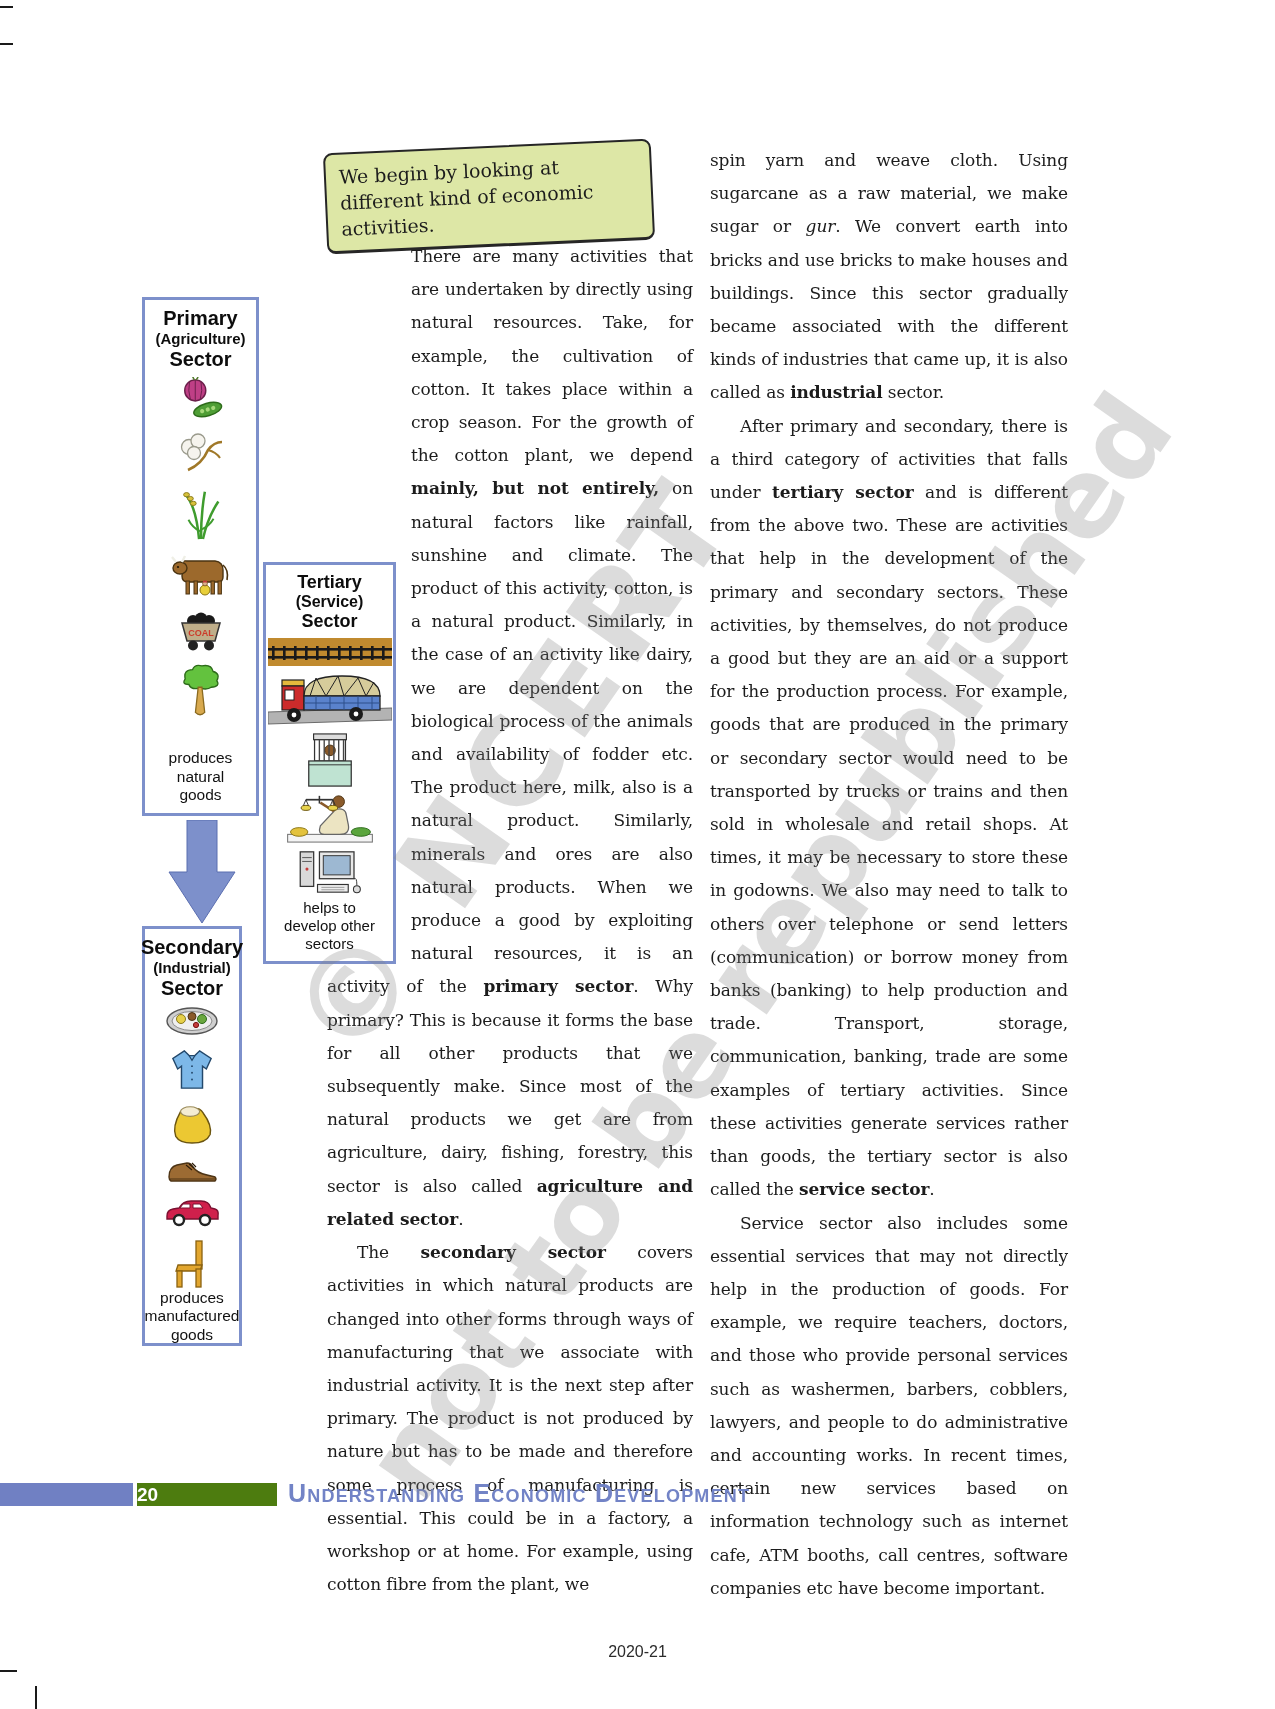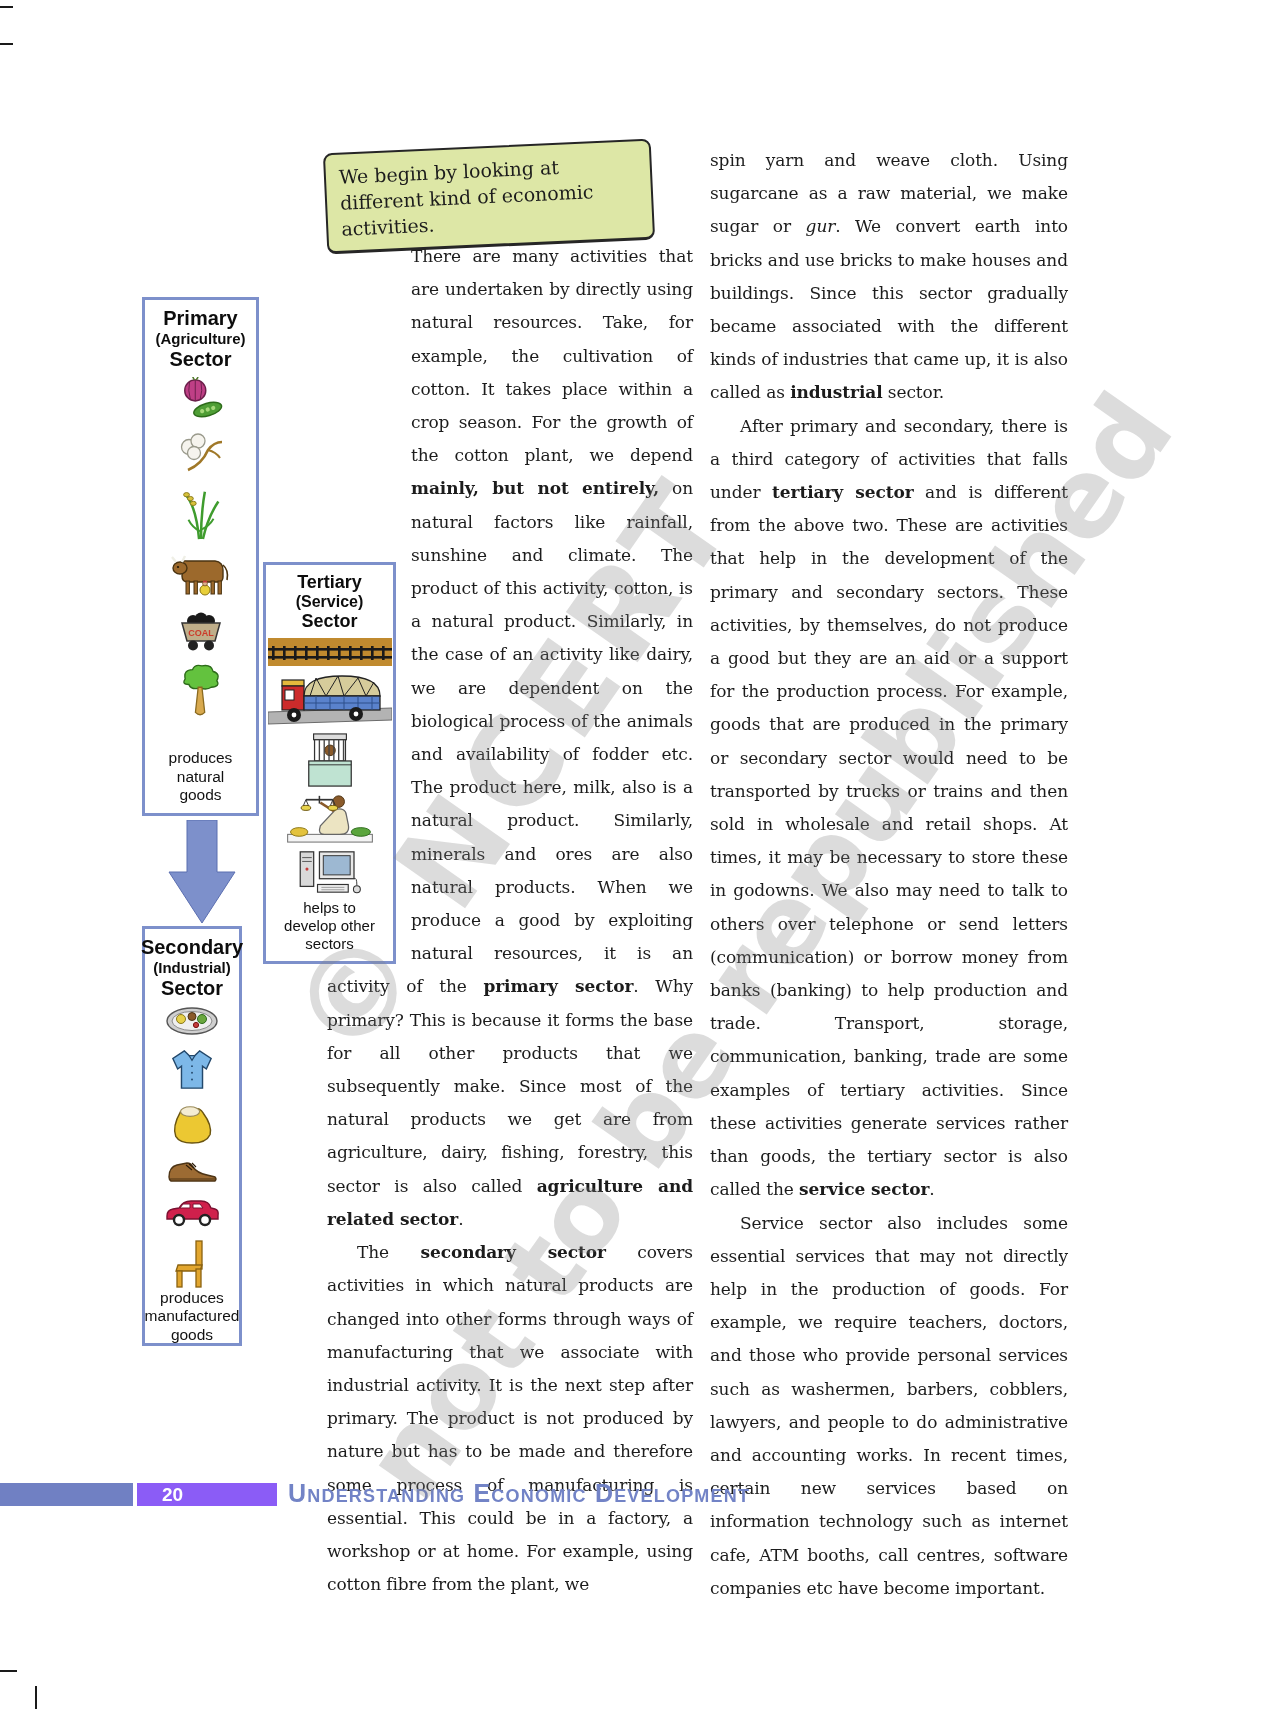--- a/index.html
+++ b/index.html
@@ -38,23 +38,23 @@
   .tertiary-box .bt-lg{font-size:18px;}
   .tertiary-box .bt-sm{font-size:16px;}
   .icon-stack{display:flex;flex-direction:column;align-items:center;gap:11px;margin-top:6px;}
   .box-caption{font-family:"Liberation Sans",sans-serif;font-size:15.5px;text-align:center;
                line-height:1.2;margin-top:auto;margin-bottom:8px;color:#111;padding:0 18px;}
 
   .arrow{position:absolute;left:167px;top:820px;z-index:3;}
 
   
   .footer-bar1{position:absolute;left:0;top:1483px;width:133px;height:23px;background:#7080c3;z-index:2;}
-  .footer-bar2{position:absolute;left:137px;top:1483px;width:140px;height:23px;background:#8b5cf6;
+  .footer-bar2{position:absolute;left:137px;top:1483px;width:140px;height:23px;background:#4d7c0f;
                color:#fff;font-family:"Liberation Sans",sans-serif;font-weight:bold;font-size:19px;
-               line-height:23px;padding-left:25px;box-sizing:border-box;z-index:2;}
+               line-height:23px;box-sizing:border-box;z-index:2;}
   .running-title{position:absolute;left:288px;top:1478px;font-family:"Liberation Sans",sans-serif;
                  font-weight:bold;font-variant:small-caps;font-size:25px;line-height:30px;
                  color:#7283c6;letter-spacing:1.2px;z-index:2;}
   .year{position:absolute;left:0;top:1643px;width:100%;text-align:center;
         font-family:"Liberation Sans",sans-serif;font-size:16px;color:#2b2b2b;z-index:2;}
 
   
   .watermark{position:absolute;left:50%;top:855px;width:1700px;
              transform:translate(-50%,-50%) rotate(-55deg);
              text-align:center;font-family:"DejaVu Sans",sans-serif;font-weight:bold;
@@ -285,14 +285,15 @@
     <p class="para"><span>spin yarn and weave cloth. Using sugarcane as a raw material, we make sugar or </span><span class="i">gur</span><span>. We convert earth into bricks and use bricks to make houses and buildings. Since this sector gradually became associated with the different kinds of industries that came up, it is also called as </span><span class="b">industrial</span><span> sector.</span></p>
     <p class="para indent"><span>After primary and secondary, there is a third category of activities that falls under </span><span class="b">tertiary sector</span><span> and is different from the above two. These are activities that help in the development of the primary and secondary sectors. These activities, by themselves, do not produce a good but they are an aid or a support for the production process. For example, goods that are produced in the primary or secondary sector would need to be transported by trucks or trains and then sold in wholesale and retail shops. At times, it may be necessary to store these in godowns. We also may need to talk to others over telephone or send letters (communication) or borrow money from banks (banking) to help production and trade. Transport, storage, communication, banking, trade are some examples of tertiary activities. Since these activities generate services rather than goods, the tertiary sector is also called the </span><span class="b">service sector</span><span>.</span></p>
     <p class="para indent"><span>Service sector also includes some essential services that may not directly help in the production of goods. For example, we require teachers, doctors, and those who provide personal services such as washermen, barbers, cobblers, lawyers, and people to do administrative and accounting works. In recent times, certain new services based on information technology such as internet cafe, ATM booths, call centres, software companies etc have become important.</span></p>
   </div>
 
   <div class="footer-bar1"></div>
   <div class="footer-bar2">
     <span>20</span>
   </div>
   <div class="running-title">Understanding Economic Development</div>
+  <div class="year">2020-21</div>
 
 </div>
 
 </body></html>

